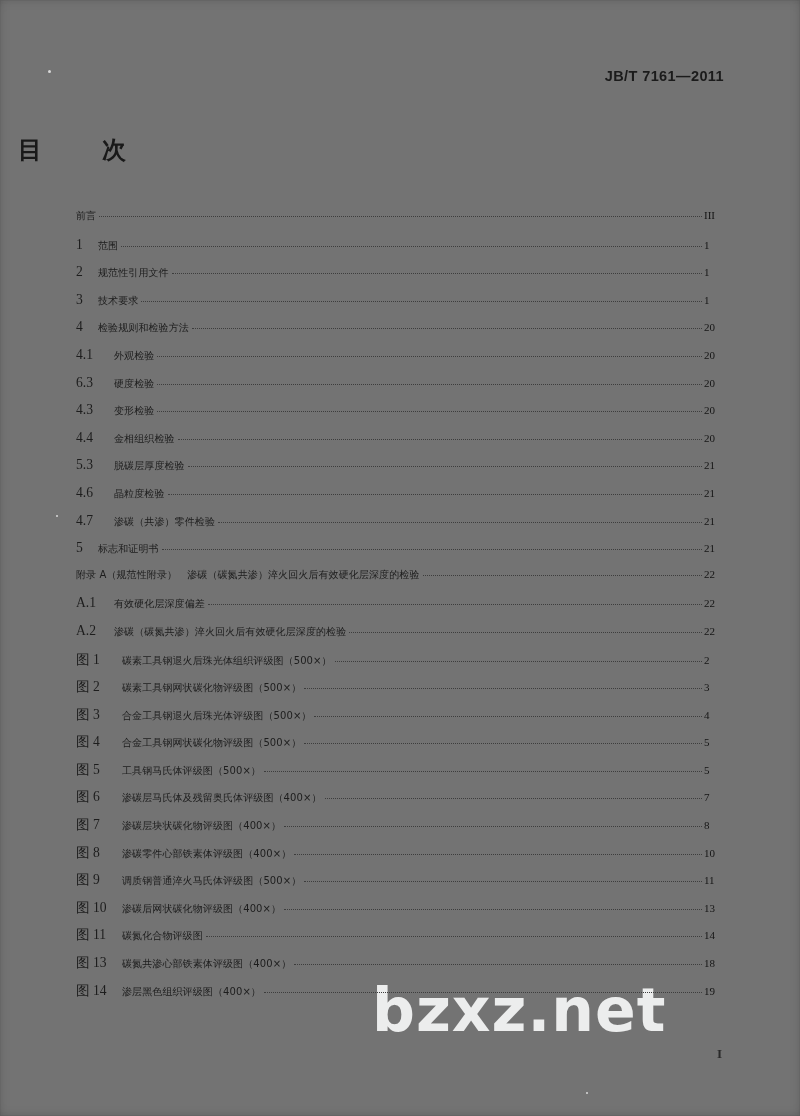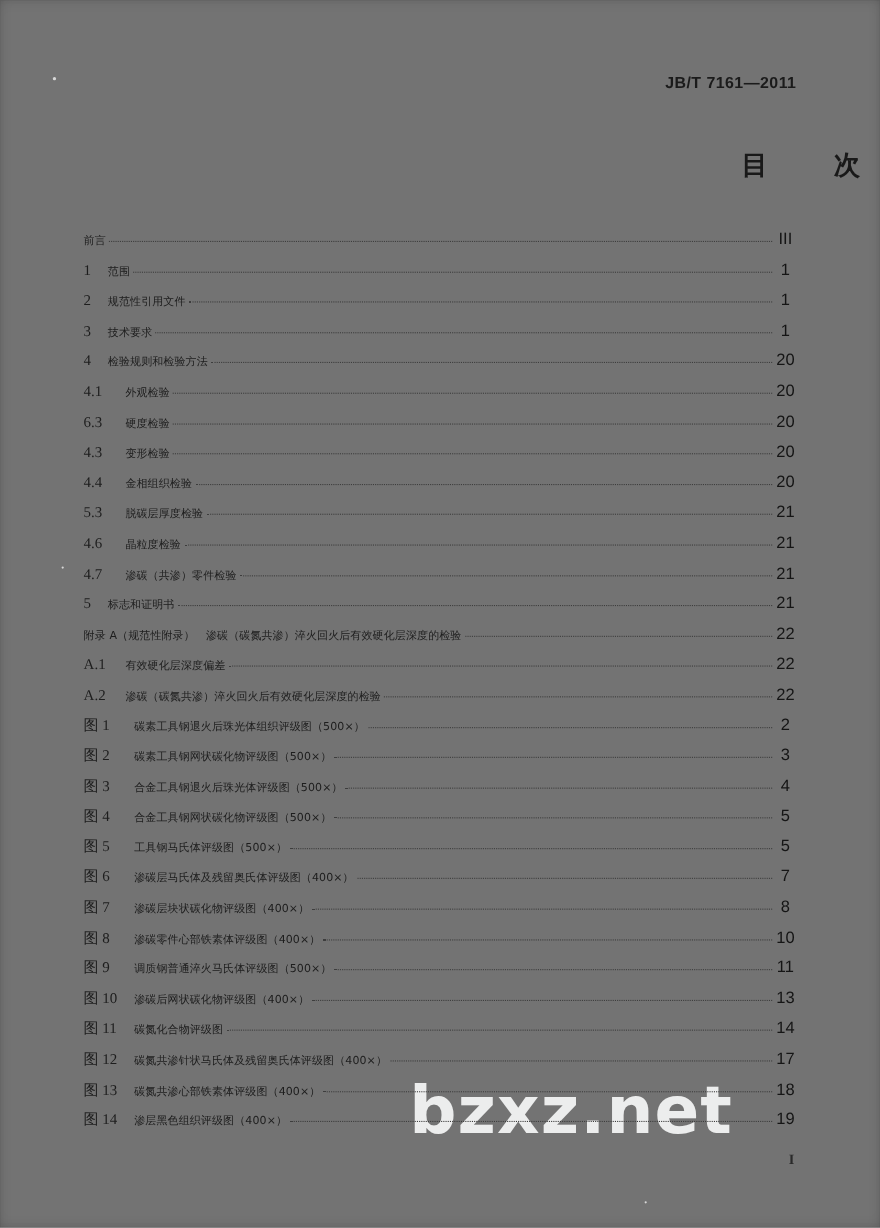--- a/index.html
+++ b/index.html
@@ -51,21 +51,21 @@
     white-space: nowrap;
     z-index: 20;
   }
 
   
   #doc-title {
     position: absolute;
     top: 134px;
     left: 0;
     width: 800px;
-    text-align: right;
+    text-align: left;
     font-family: "DejaVu Sans", "Liberation Sans", sans-serif;
     font-size: 24px;
     font-weight: bold;
     letter-spacing: 18px;
     text-indent: 18px;
     color: #191919;
     z-index: 20;
   }
 
   
@@ -109,23 +109,23 @@
     position: relative;
     top: -2px;
     height: 1px;
     border-bottom: 1.6px dotted #3d3d3d;
     overflow: hidden;
   }
 
   .toc-page {
     flex: 0 0 auto;
     min-width: 20px;
-    text-align: center;
-    font-family: Liberation Sans, sans-serif;
-    font-size: 15px;
+    text-align: left;
+    font-family: Liberation Serif, serif;
+    font-size: 11px;
     color: #151515;
   }
 
   
   .lvl-plain .toc-num { width: 0; }
   .lvl-1 .toc-num  { width: 22px; }
   .lvl-2 .toc-num  { width: 38px; }
   .lvl-fig .toc-num { width: 46px; }
 
   
@@ -328,26 +328,20 @@
         <span class="toc-dots"></span>
         <span class="toc-page">13</span>
       </div>
       <div class="toc-row lvl-fig">
         <span class="toc-num">图 11</span>
         <span class="toc-label">碳氮化合物评级图</span>
         <span class="toc-dots"></span>
         <span class="toc-page">14</span>
       </div>
       <div class="toc-row lvl-fig">
-        <span class="toc-num">图 12</span>
-        <span class="toc-label">碳氮共渗针状马氏体及残留奥氏体评级图（400×）</span>
-        <span class="toc-dots"></span>
-        <span class="toc-page">17</span>
-      </div>
-      <div class="toc-row lvl-fig">
         <span class="toc-num">图 13</span>
         <span class="toc-label">碳氮共渗心部铁素体评级图（400×）</span>
         <span class="toc-dots"></span>
         <span class="toc-page">18</span>
       </div>
       <div class="toc-row lvl-fig">
         <span class="toc-num">图 14</span>
         <span class="toc-label">渗层黑色组织评级图（400×）</span>
         <span class="toc-dots"></span>
         <span class="toc-page">19</span>

